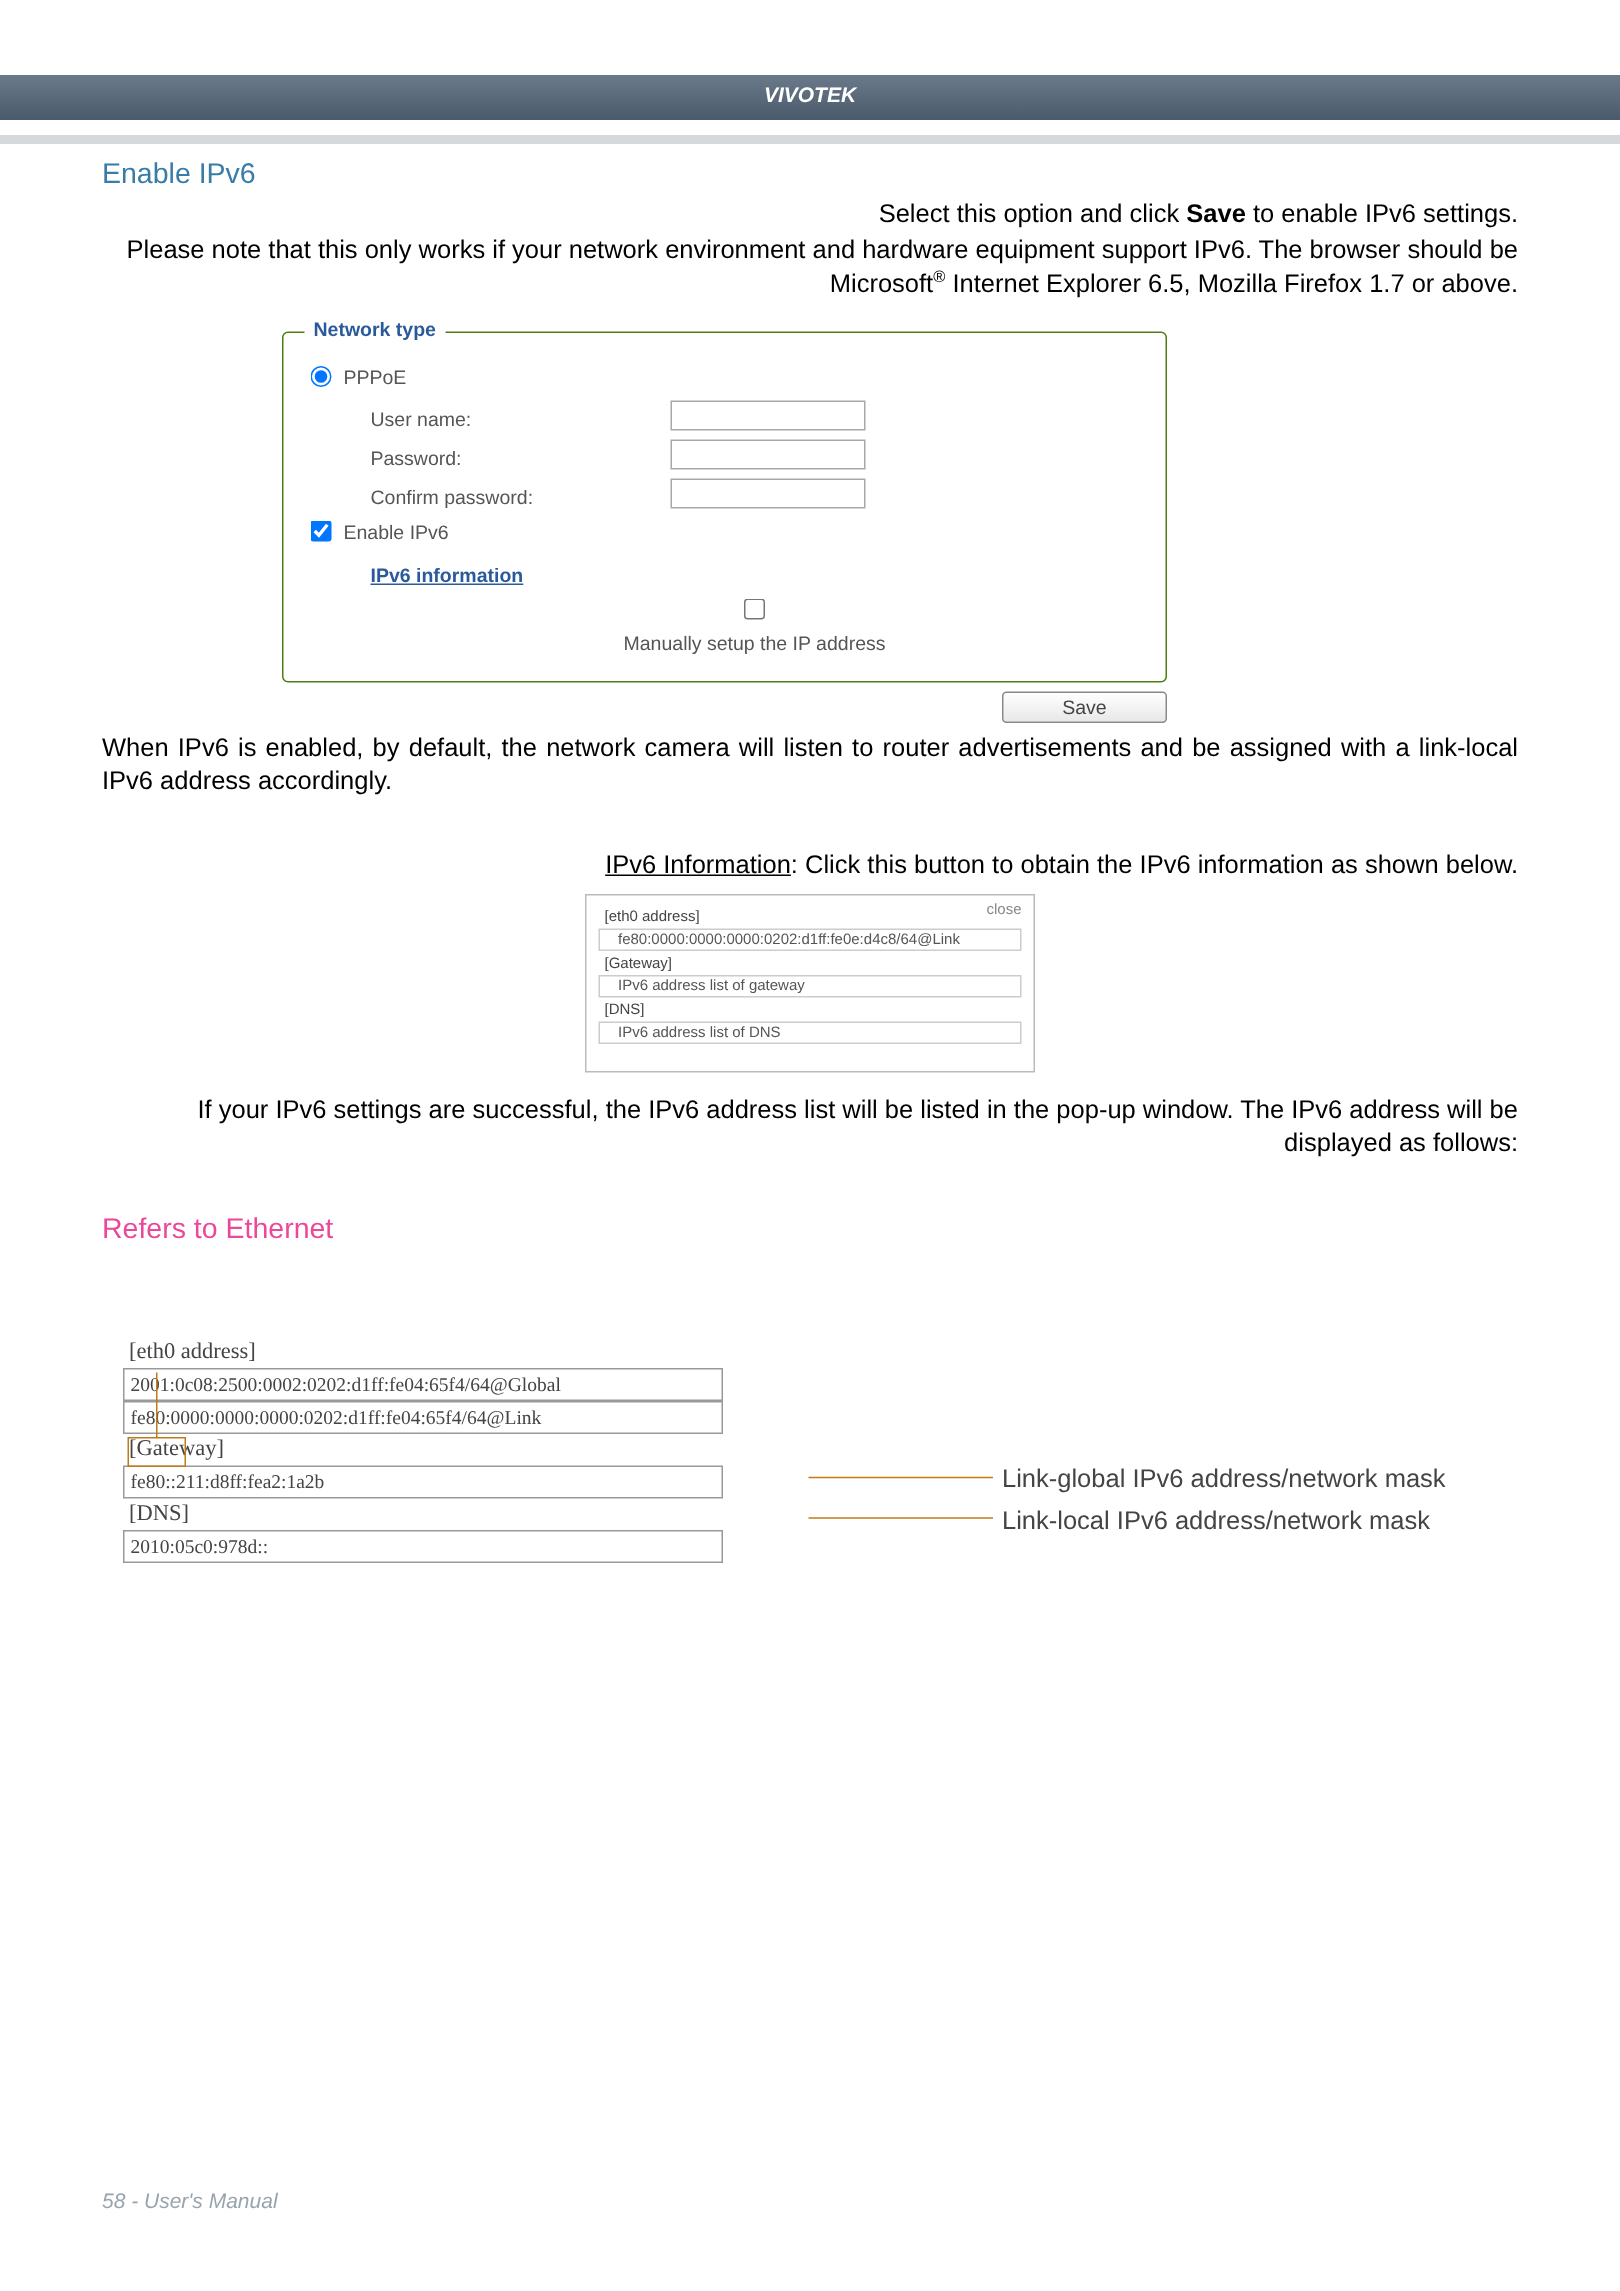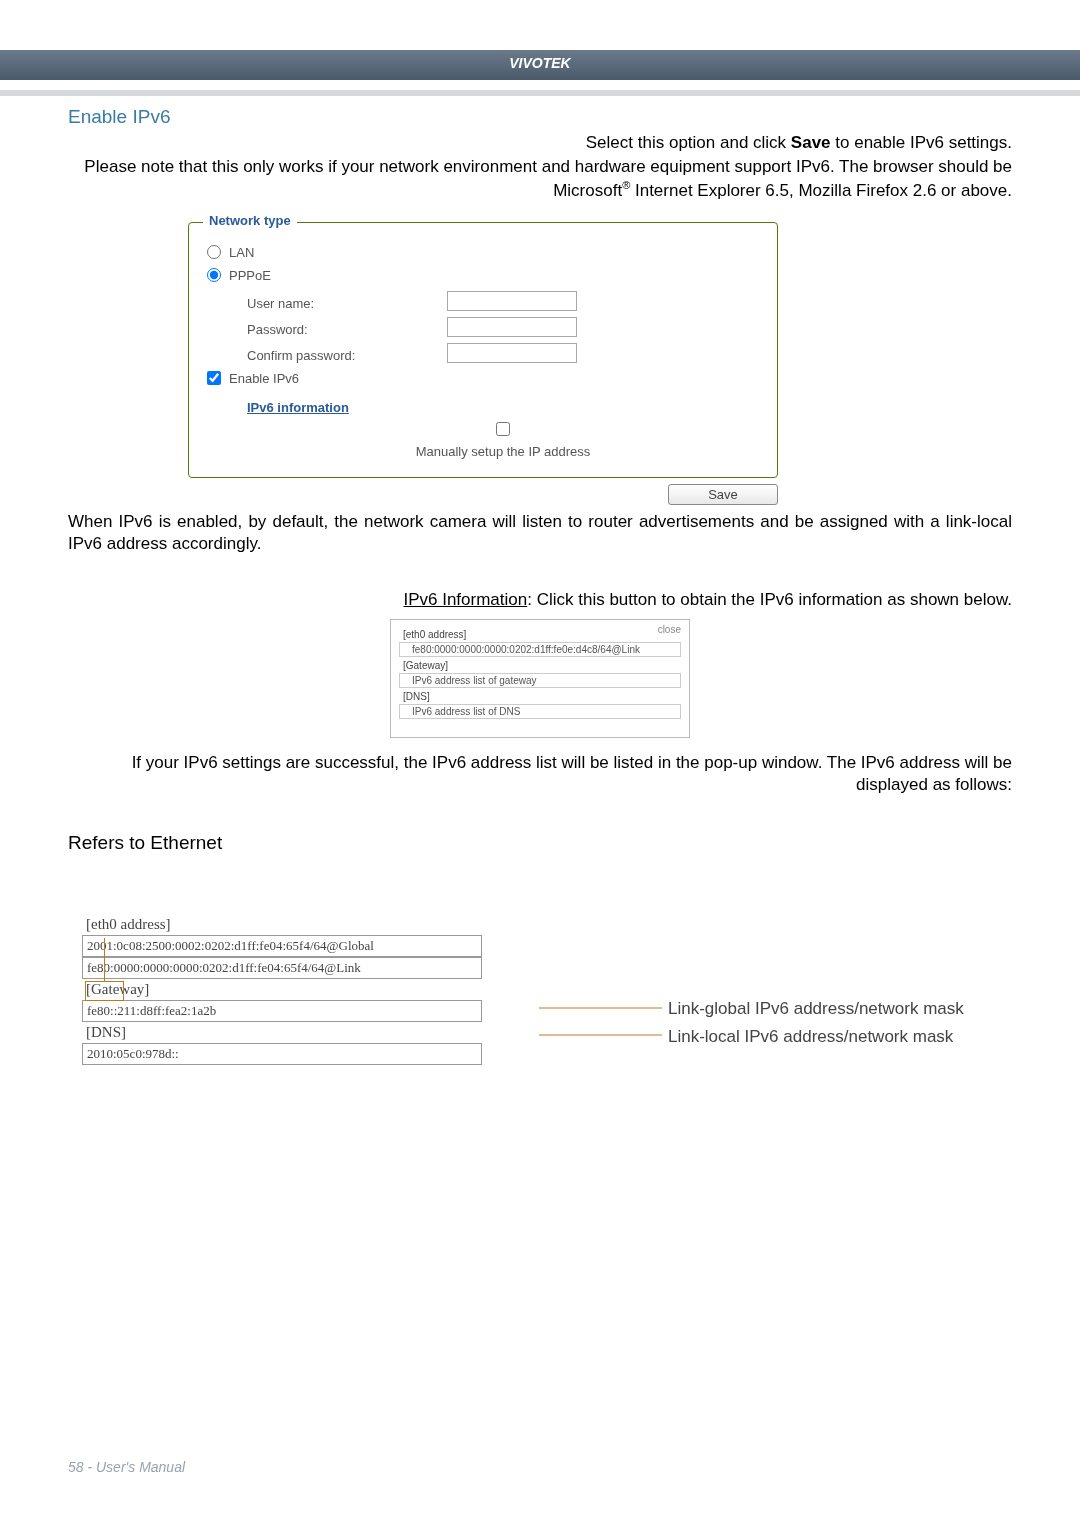--- a/index.html
+++ b/index.html
@@ -141,21 +141,21 @@
   border: 1px solid #ccc;
   padding: 1px 12px;
   margin-top: 1px;
   color: #555;
 }
 .small-popup .lbl-row {
   padding: 1px 4px;
   margin-top: 2px;
 }
 .subheading {
-  color: #000000;
+  color: #ec4899;
   font-size: 19px;
   margin-top: 36px;
 }
 .callout-block {
   margin-top: 8px;
   position: relative;
 }
 .callout-svg {
   position: absolute;
   top: 24px;
@@ -224,31 +224,27 @@
 <div class="header-bottom"></div>
 
 <div class="content">
 
   <div class="section-title">Enable IPv6</div>
 
   <p class="body-text">
     <span>Select this option and click </span><b>Save</b><span> to enable IPv6 settings.</span>
   </p>
   <p class="body-text">
-    <span>Please note that this only works if your network environment and hardware equipment support IPv6. The browser should be Microsoft</span><span class="sup">®</span><span> Internet Explorer 6.5, Mozilla Firefox 2.6 or above.</span>
+    <span>Please note that this only works if your network environment and hardware equipment support IPv6. The browser should be Microsoft</span><span class="sup">®</span><span> Internet Explorer 6.5, Mozilla Firefox 1.7 or above.</span>
   </p>
 
   <div class="panel-wrapper">
     <div class="fieldset">
       <div class="legend">Network type</div>
 
-      <div class="radio-row">
-        <input type="radio" name="nt" style="">
-        <span>LAN</span>
-      </div>
       <div class="radio-row">
         <input type="radio" name="nt" checked="" style="">
         <span>PPPoE</span>
       </div>
 
       <div class="form-row">
         <span class="lbl">User name:</span>
         <input type="text" style="">
       </div>
       <div class="form-row">

